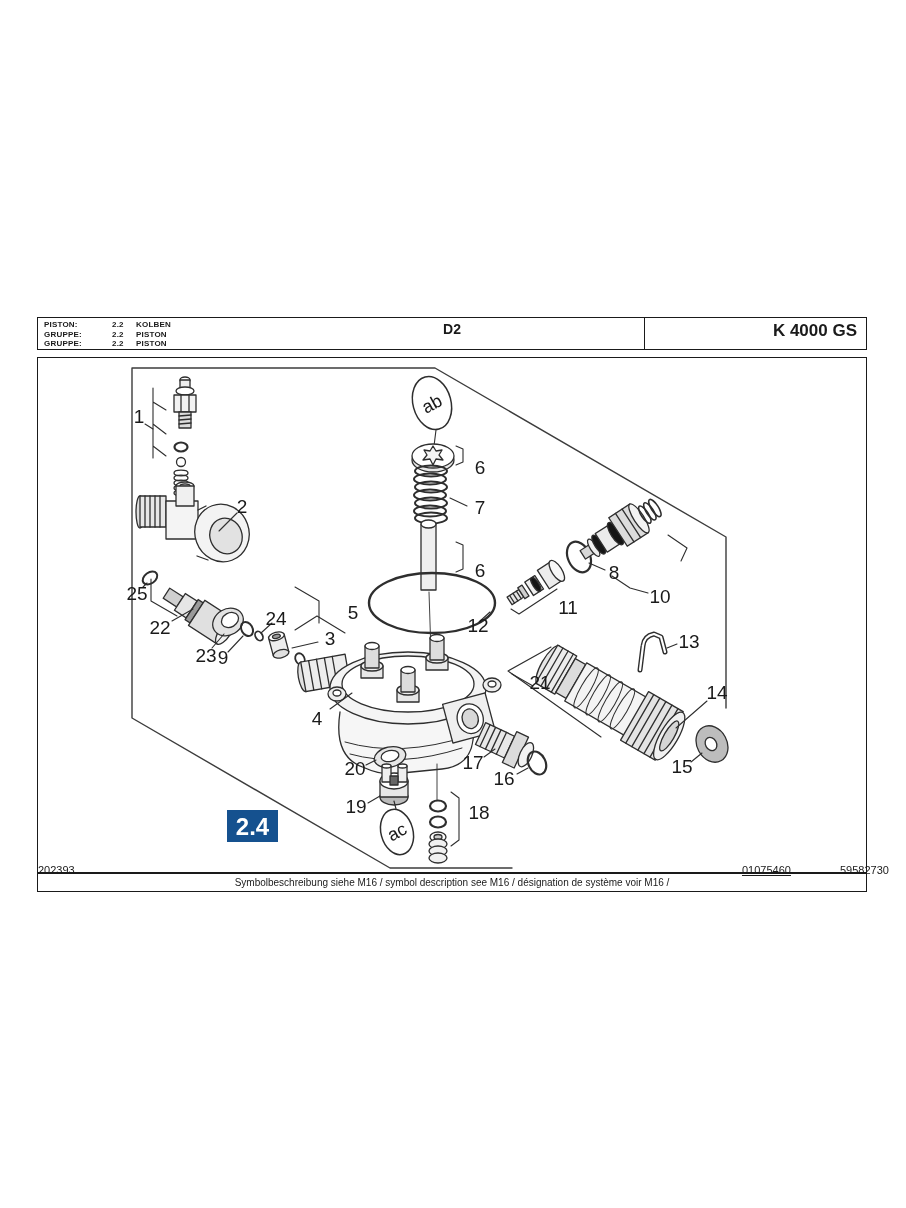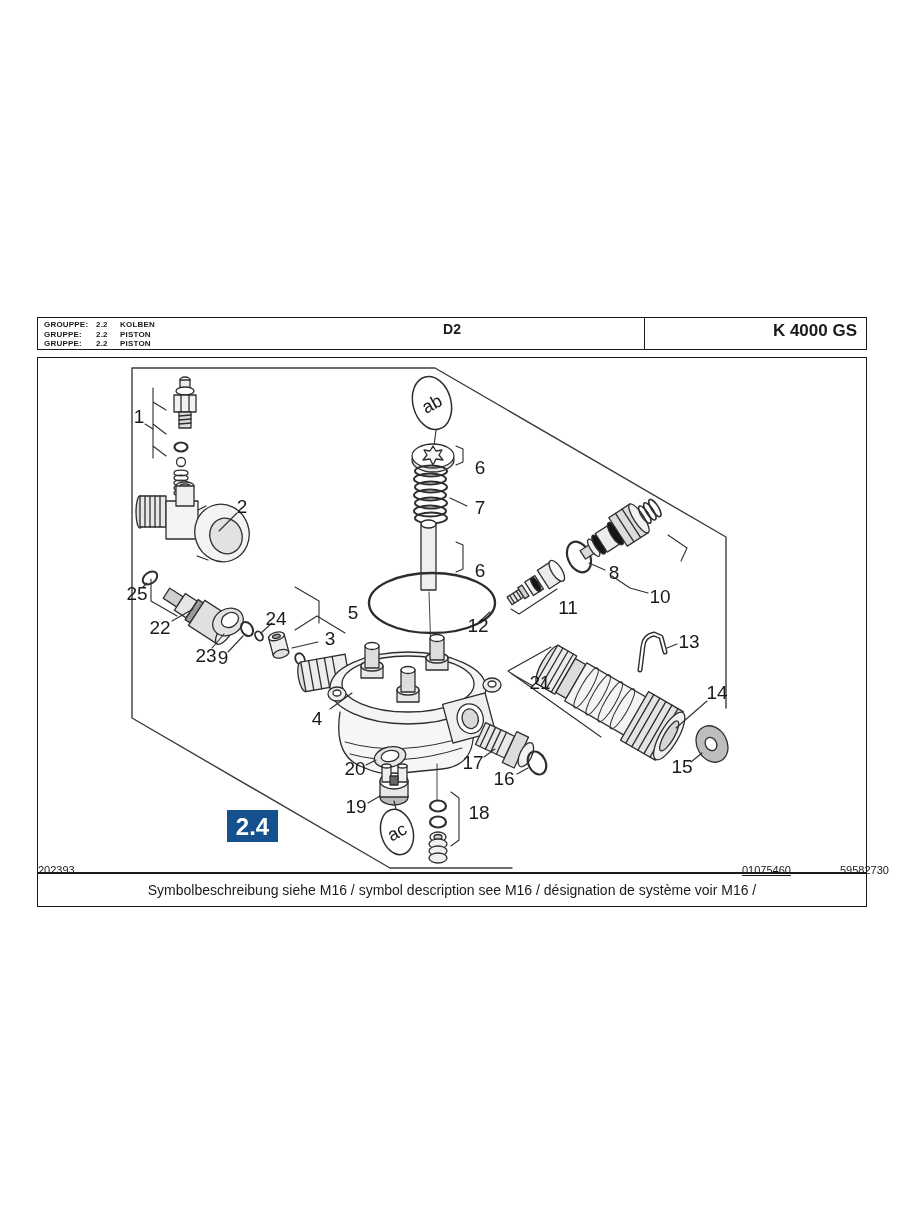--- a/index.html
+++ b/index.html
@@ -3,44 +3,44 @@
 <meta charset="utf-8">
 <style>
   html,body{margin:0;padding:0;background:#ffffff;}
   .page{position:relative;width:906px;height:1208px;background:#fff;overflow:hidden;
         font-family:"Liberation Sans", sans-serif;color:#1a1a1a;}
   .box{position:absolute;border:1.6px solid #1a1a1a;box-sizing:border-box;background:#fff;}
   .hdr{left:37px;top:317px;width:830px;height:33px;}
   .hdr-left{position:absolute;left:6px;top:2px;font-size:8px;font-weight:bold;line-height:9.6px;letter-spacing:.2px;}
   .hdr-row{display:flex;}
   .hdr-row .lbl{width:52px;}
-  .hdr-row .num{width:24px;}
+  .hdr-row .num{width:24px;margin-left:16px;}
   .hdr-code{position:absolute;left:50%;top:3px;transform:translateX(-50%);font-size:14px;font-weight:bold;}
   .hdr-div{position:absolute;left:606px;top:0;bottom:0;border-left:1.6px solid #1a1a1a;}
   .hdr-model{position:absolute;right:9px;top:3px;font-size:17px;font-weight:bold;}
   .main{left:37px;top:357px;width:830px;height:516px;}
-  .ftr{left:37px;top:873px;width:830px;height:34px;display:flex;align-items:center;justify-content:center;
-       font-size:14px;}
+  .ftr{left:37px;top:873px;width:830px;height:19px;display:flex;align-items:center;justify-content:center;
+       font-size:10px;}
   .bottomnum{position:absolute;top:864px;font-size:11px;}
   .bn-left{left:38px;}
   .bn-mid{left:742px;text-decoration:underline;}
   .bn-right{left:812px;padding-left:28px;}
   svg text{font-family:"Liberation Sans", sans-serif;}
   .pn{font-size:19px;fill:#1a1a1a;}
   .vref{font-size:18px;fill:#1a1a1a;}
 </style>
 </head>
 <body>
 
 <div class="page">
 
   <div class="box hdr">
     <div class="hdr-left">
       <div class="hdr-row">
-        <span class="lbl">GROUPPE:</span>
+        <span class="lbl">PISTON:</span>
         <span class="num">2.2</span>
         <span>KOLBEN</span>
       </div>
       <div class="hdr-row">
         <span class="lbl">GRUPPE:</span>
         <span class="num">2.2</span>
         <span>PISTON</span>
       </div>
       <div class="hdr-row">
         <span class="lbl">GRUPPE:</span>

